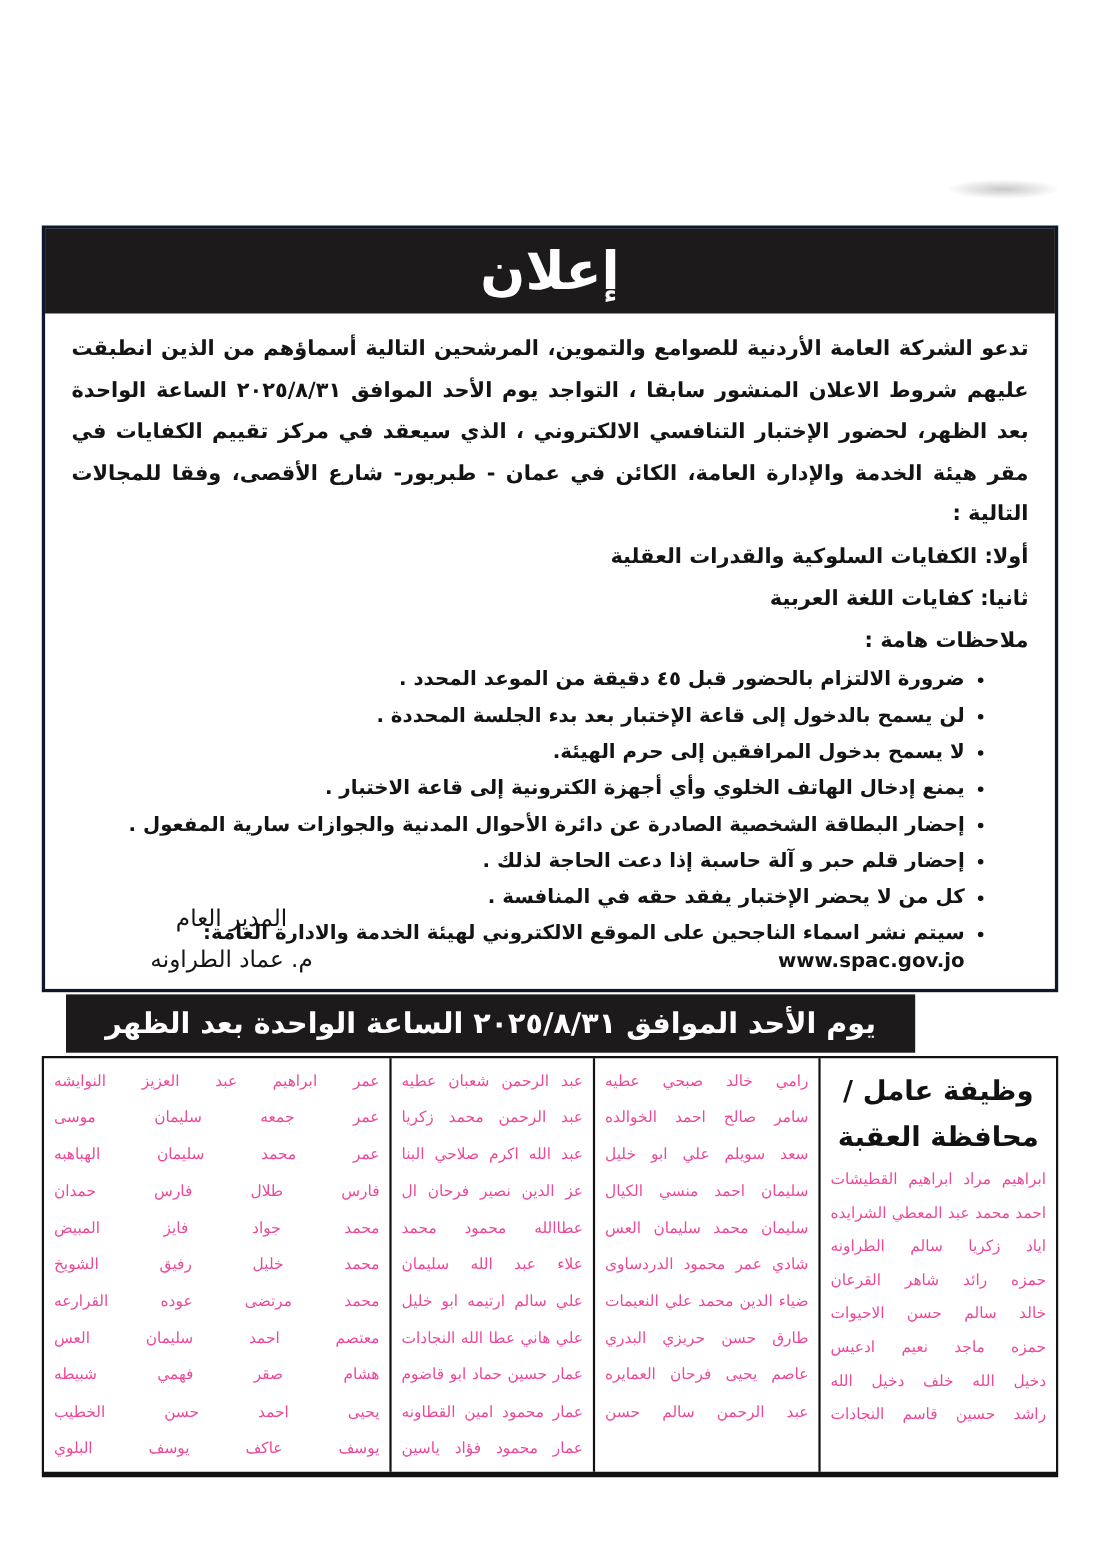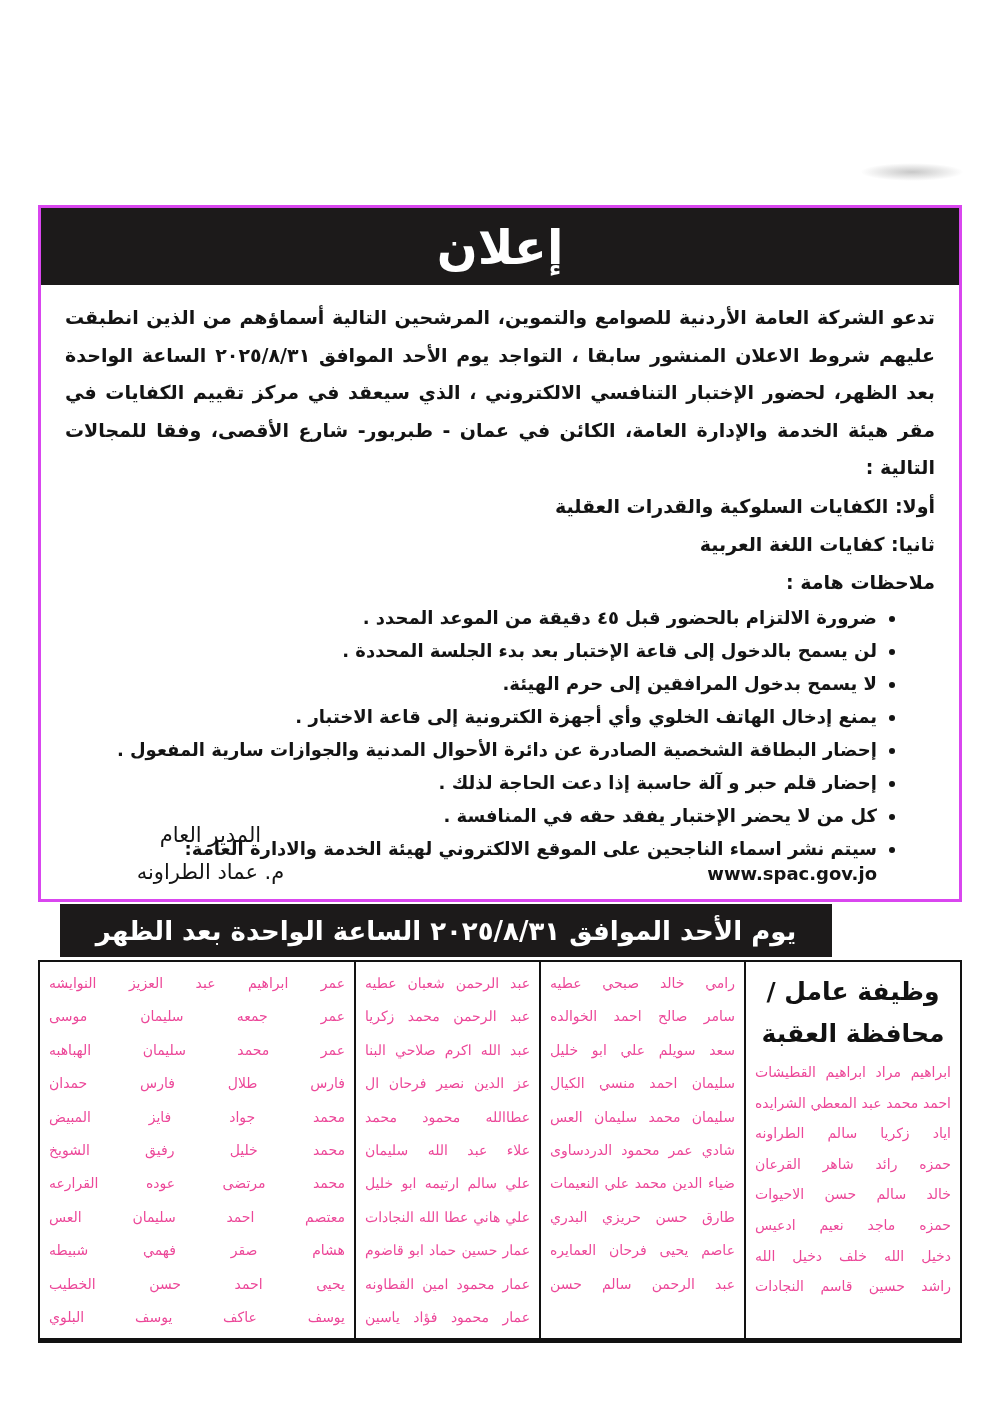--- a/index.html
+++ b/index.html
@@ -7,21 +7,21 @@
     width:1000px;height:1415px;position:relative;background:#ffffff;
     font-family:"DejaVu Sans", sans-serif;color:#161616;overflow:hidden;
   }
   .smudge{
     position:absolute;left:860px;top:163px;width:104px;height:18px;
     background:radial-gradient(ellipse at center, rgba(110,110,110,.38), rgba(255,255,255,0) 70%);
   }
   
   .ad-box{
     position:absolute;left:38px;top:205px;width:924px;height:697px;
-    border:3px solid #d946ef;box-sizing:border-box;background:#fff;
+    border:3px solid #0f172a;box-sizing:border-box;background:#fff;
   }
   .ad-header{
     height:77px;background:#1c1a1a;color:#ffffff;display:flex;
     align-items:center;justify-content:center;
     font-size:48px;font-weight:700;letter-spacing:1px;
   }
   .ad-body{
     position:relative;direction:rtl;text-align:right;
     padding:14px 24px 0 24px;height:calc(100% - 91px);
   }

